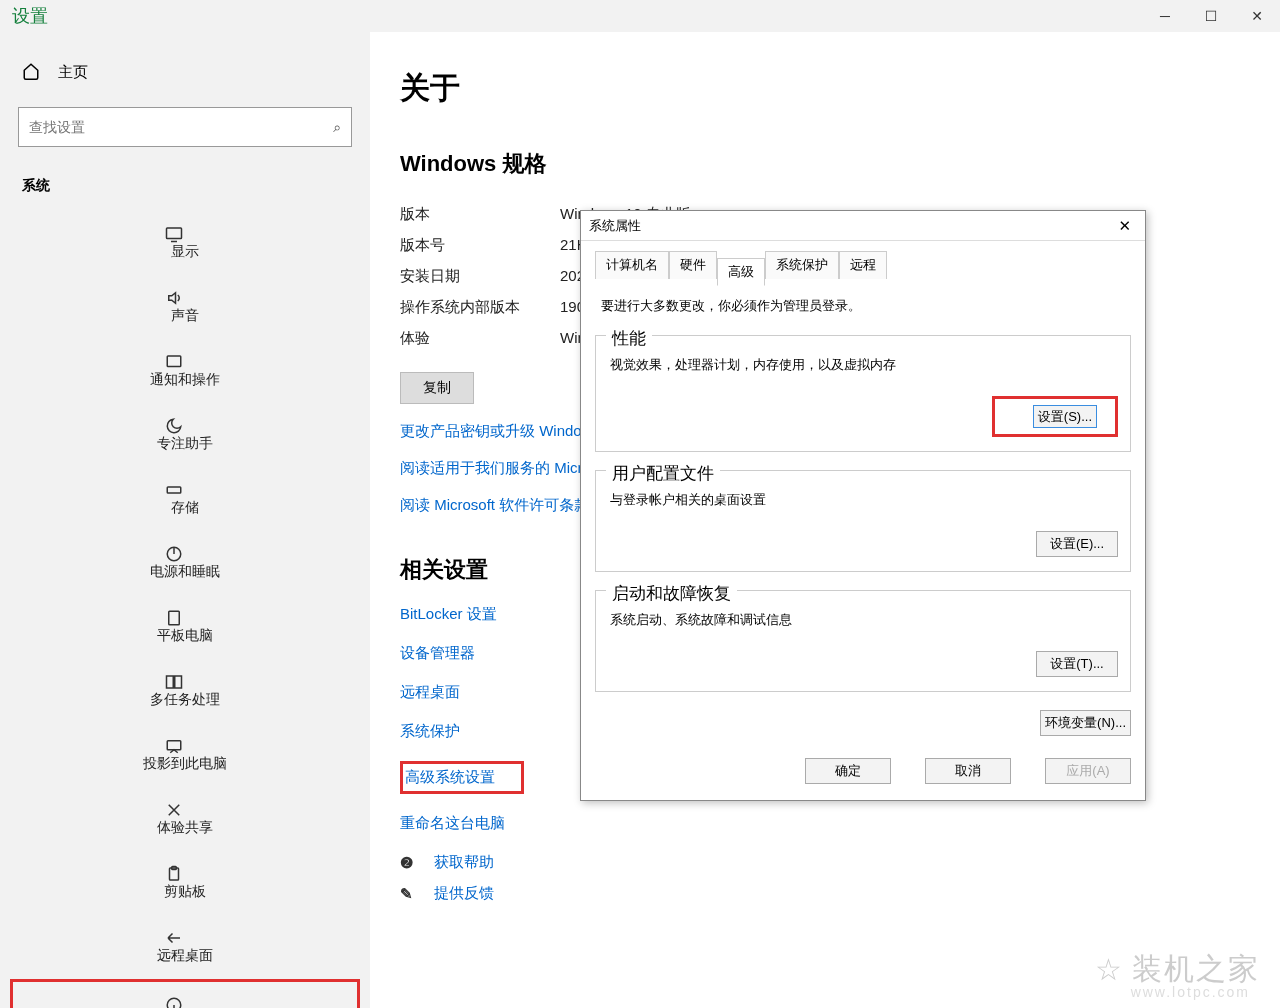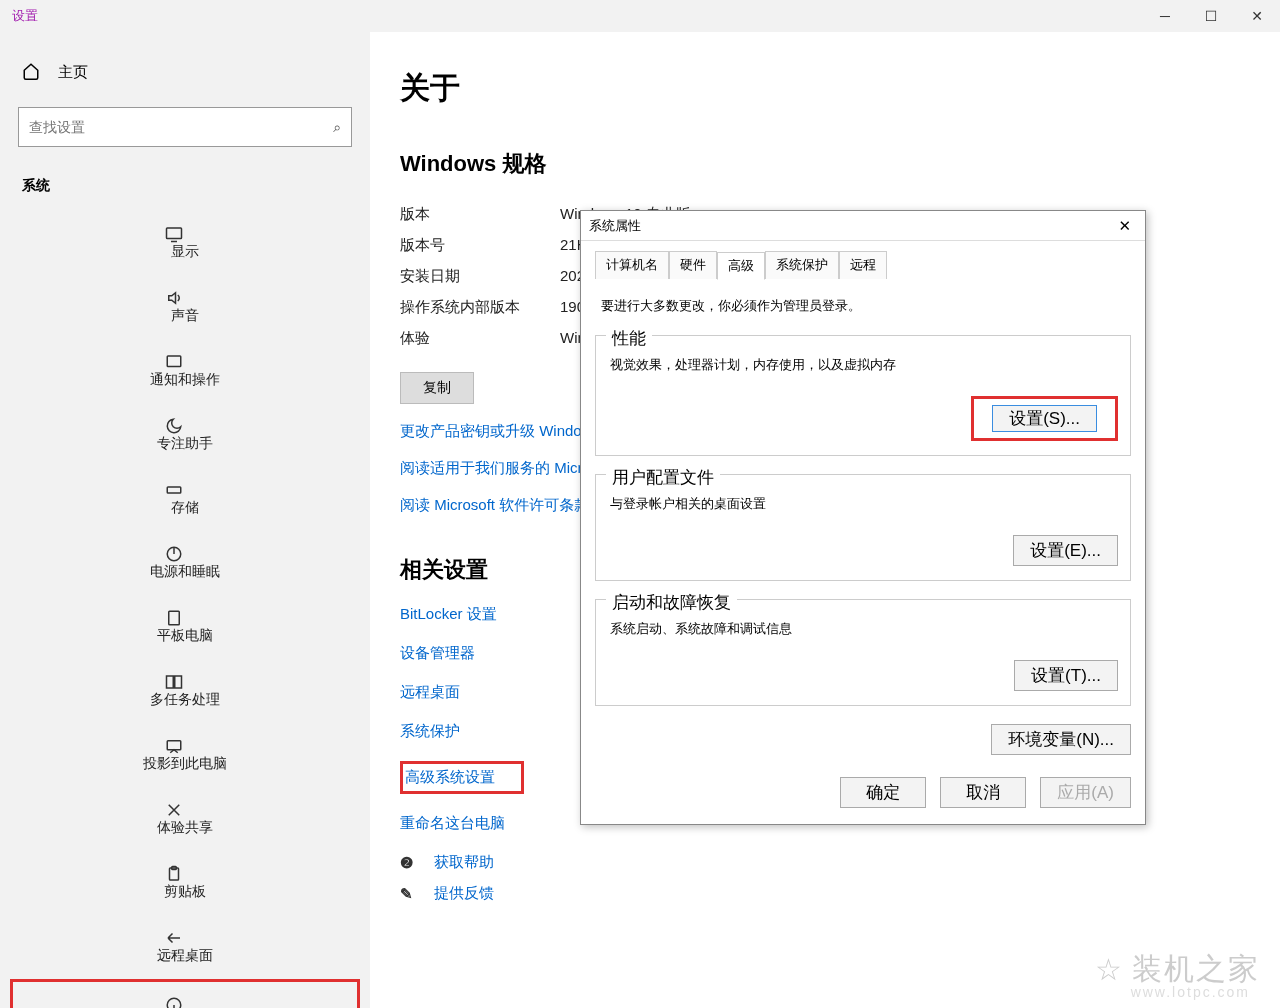--- a/index.html
+++ b/index.html
@@ -1,19 +1,19 @@
 <!DOCTYPE html>
 <html><head>
   <meta charset="utf-8">
   <style>
     * { box-sizing: border-box; margin: 0; padding: 0; font-family: "Microsoft YaHei", "Segoe UI", sans-serif; }
     body { background: #fff; width: 1280px; height: 1008px; overflow: hidden; position: relative; }
     
     .titlebar { height: 32px; display: flex; align-items: center; padding-left: 12px; background: #f2f2f2; }
-    .titlebar-title { font-size: 13px; color: #a21caf; }
+    .titlebar-title { font-size: 18px; color: #15803d; }
     .titlebar-controls { margin-left: auto; display: flex; }
     .titlebar-btn { width: 46px; height: 32px; display: flex; align-items: center; justify-content: center; font-size: 14px; color: #333; }
     
     .app-body { display: flex; height: calc(100% - 32px); }
     
     .sidebar { width: 370px; background: #f2f2f2; padding: 20px 10px 10px 10px; }
     .home-row { display: flex; align-items: center; padding: 10px 12px; font-size: 15px; }
     .home-row .icon { width: 22px; margin-right: 14px; }
     .search-box { margin: 14px 8px 22px 8px; display: flex; align-items: center; background: #fff; border: 1px solid #999; height: 40px; padding: 4px 10px; }
     .search-box input { border: none; outline: none; flex: 1; font-size: 14px; background: transparent; }
@@ -37,27 +37,27 @@
     .extra-row { display: flex; align-items: center; margin-top: 12px; font-size: 15px; color: #0066cc; }
     .extra-row .icon { width: 26px; color: #333; margin-right: 8px; font-weight: bold; }
     
     
     .dialog { position: absolute; left: 580px; top: 210px; width: 566px; background: #fff; border: 1px solid #888; box-shadow: 2px 2px 8px rgba(0,0,0,0.25); }
     .dialog-titlebar { display: flex; align-items: center; height: 30px; padding: 0 8px; border-bottom: 1px solid #ddd; font-size: 13px; gap: 32px; }
     .dialog-close { margin-left: auto; font-size: 15px; padding: 0 6px; }
     .dialog-body { padding: 10px 14px 12px 14px; }
     .tabs { display: flex; font-size: 13px; margin-bottom: 18px; }
     .tab { padding: 4px 10px; border: 1px solid #ccc; border-bottom: none; background: #fafafa; margin-right: 0; }
-    .tab.active { background: #fff; border-bottom: 1px solid #fff; position: relative; top: 1px; }
+    .tab.active { background: #fff; border-bottom: 1px solid #fff; position: relative; top: 7px; }
     .dialog-note { font-size: 13px; margin: 6px 6px 20px 6px; }
     .group { border: 1px solid #ccc; margin-bottom: 18px; padding: 12px 12px 14px 12px; position: relative; }
     .group-title { position: absolute; top: -9px; left: 10px; background: #fff; padding: 0 6px; font-size: 17px; }
     .group-text { font-size: 13px; margin: 8px 2px 22px 2px; }
     .group-btn-row { display: flex; justify-content: flex-end; }
-    .win-btn { border: 1px solid #aaa; background: #f3f3f3; padding: 3px 16px; font-size: 17px; min-width: 82px; text-align: center; }
+    .win-btn { border: 1px solid #aaa; background: #f3f3f3; padding: 3px 4px; font-size: 13px; min-width: 82px; text-align: center; margin-left: 20px; }
     .win-btn.primary { border: 1px solid #3a8de0; }
     .highlighted-btn-wrap { border: 3px solid #e03030; padding: 8px 18px; display: inline-block; }
     .env-row { display: flex; justify-content: flex-end; margin: 4px 0 22px 0; }
     .dialog-actions { display: flex; justify-content: flex-end; gap: 14px; padding: 0 0 4px 0; }
     .dialog-actions .win-btn { min-width: 86px; }
     .dialog-actions .win-btn.disabled { color: #aaa; }
     
     .watermark { position: absolute; right: 20px; bottom: 18px; color: #ccc; font-size: 30px; letter-spacing: 2px; display: flex; align-items: center; gap: 8px; }
     .watermark-sub { position: absolute; right: 30px; bottom: 8px; color: #ddd; font-size: 14px; letter-spacing: 2px; }
     

